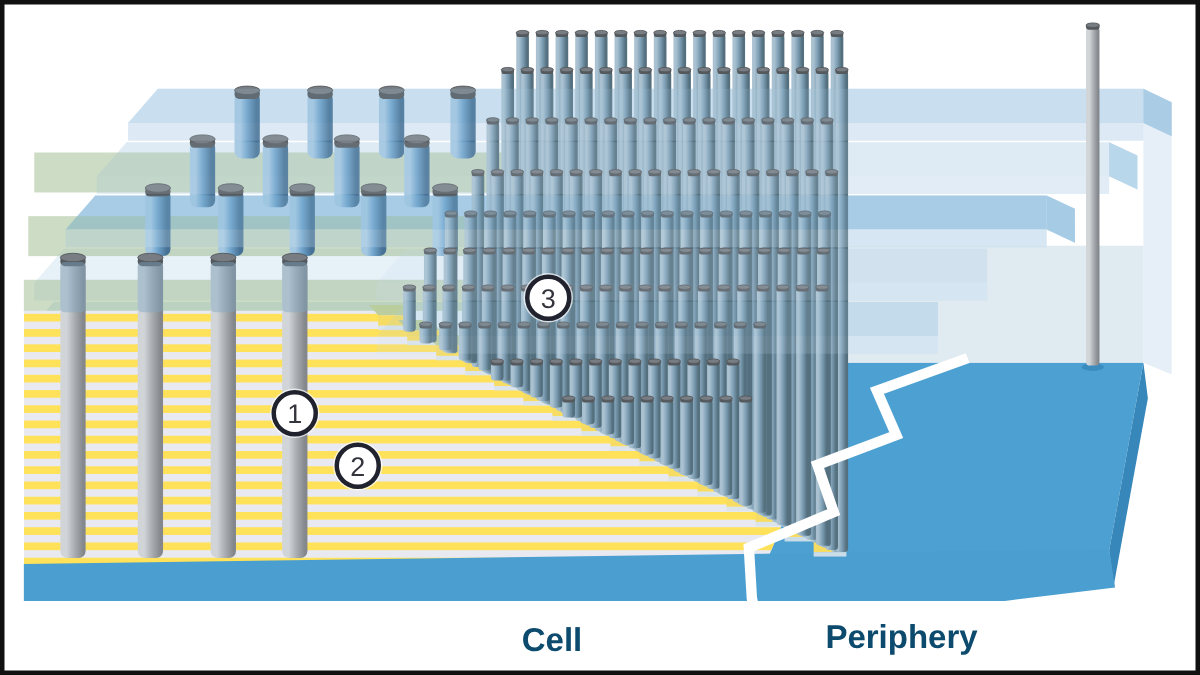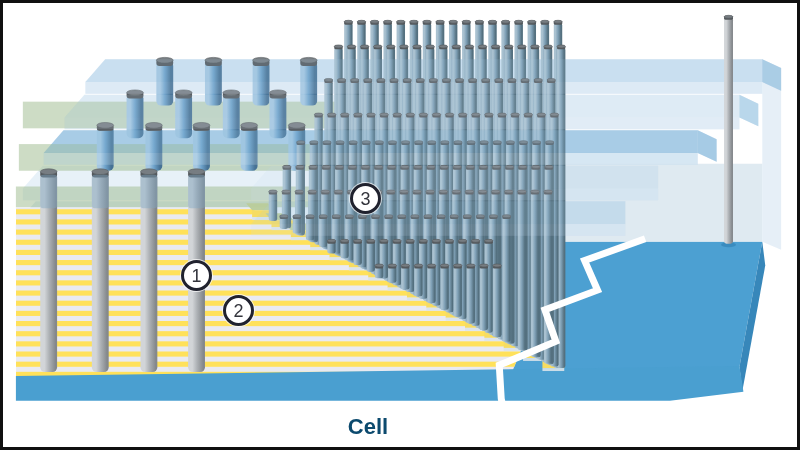--- a/index.html
+++ b/index.html
@@ -783,13 +783,14 @@
     <span>1</span>
   </div>
   <div class="callout" style="left:220px;top:292px;">
     <span>2</span>
   </div>
   <div class="callout" style="left:347px;top:180px;">
     <span>3</span>
   </div>
 
   <div class="region-label" style="left:300px;top:411px;width:130px;">Cell</div>
+  <div class="region-label" style="left:518px;top:409px;width:160px;">Periphery</div>
 </div>
 
 </body></html>

